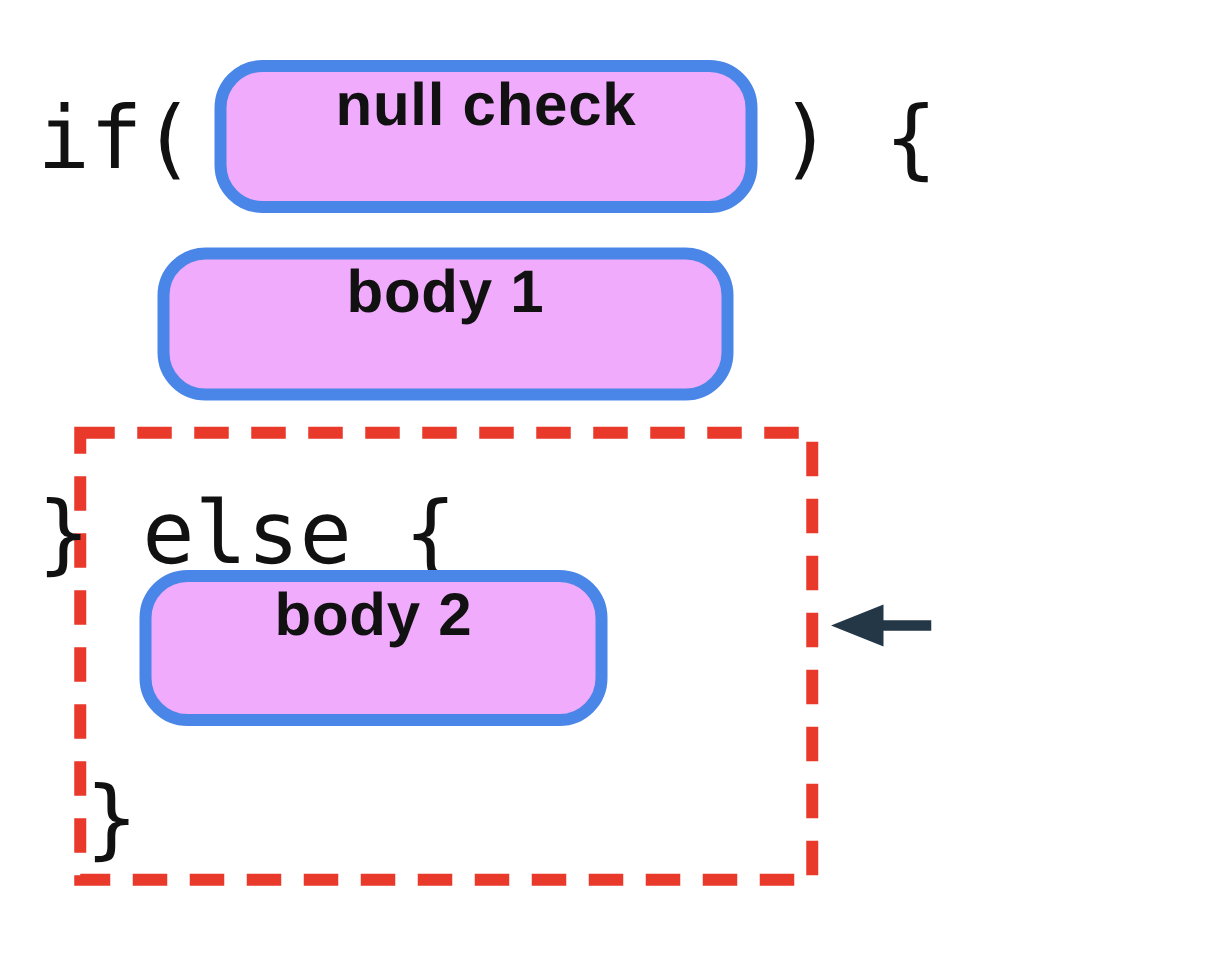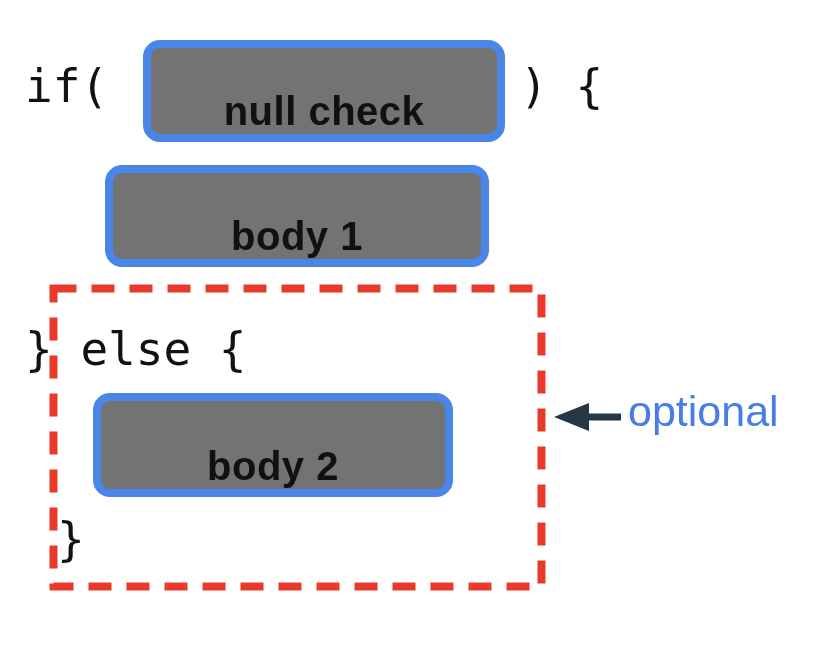--- a/index.html
+++ b/index.html
@@ -11,34 +11,34 @@
     position: relative;
     width: 814px;
     height: 648px;
     background: #ffffff;
     overflow: hidden;
     font-family: "Liberation Sans", sans-serif;
   }
   .code-text {
     position: absolute;
     font-family: "DejaVu Sans Mono", "Liberation Mono", monospace;
-    font-size: 46px;
+    font-size: 58px;
     line-height: 1;
     color: var(--code-text, #111111);
     white-space: pre;
     letter-spacing: 0px;
   }
   .blue-box {
     position: absolute;
     box-sizing: border-box;
     border: 8px solid var(--box-border, #4a86e8);
-    border-radius: 17px;
-    background: #737373;
+    border-radius: 32px;
+    background: #f0abfc;
     display: flex;
-    align-items: flex-end;
+    align-items: flex-start;
     justify-content: center;
   }
   .blue-box .box-label {
     font-family: "Liberation Sans", sans-serif;
     font-weight: bold;
     font-size: 40px;
     color: #111111;
     letter-spacing: 0.5px;
   }
   .dashed-region-svg {
@@ -83,26 +83,25 @@
   </div>
 
   <div class="code-text" style="left:520px; top:63px;">) {</div>
 
   <div class="blue-box" style="left:105px; top:165px; width:384px; height:102px;">
     <span class="box-label">body 1</span>
   </div>
 
   <div class="code-text" style="left:25px; top:291px;margin-top:35px;">} else {</div>
 
-  <div class="blue-box" style="left:93px; top:393px; width:360px; height:104px;">
+  <div class="blue-box" style="left:93px; top:380px; width:312px; height:104px;">
     <span class="box-label">body 2</span>
   </div>
 
   <div class="code-text" style="left:57px; top:516px;">}</div>
 
   <svg class="arrow-svg" viewBox="0 0 68 30" xmlns="http://www.w3.org/2000/svg">
     <polygon points="1,15 36,1 36,29" fill="currentColor"></polygon>
     <rect x="30" y="11.5" width="38" height="7" fill="currentColor"></rect>
   </svg>
 
-  <div class="annotation-label">optional</div>
 
 </div>
 
 </body></html>

